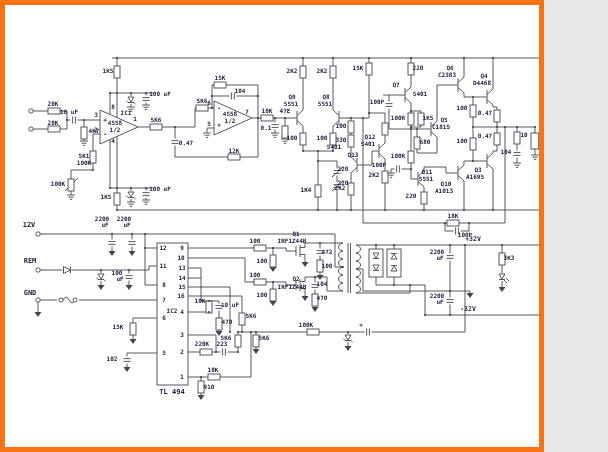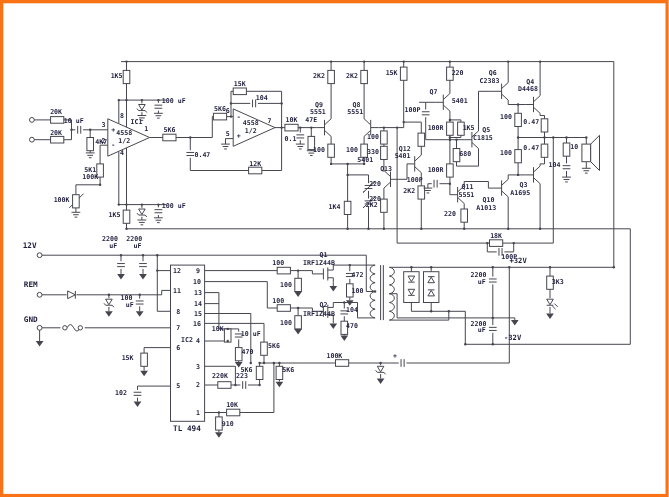--- a/index.html
+++ b/index.html
@@ -1,18 +1,18 @@
 <!DOCTYPE html>
 <html style="--ink: #45454f; --lbl: #1e1e3c; --bg: #ffffff;"><head>
 <meta charset="utf-8">
 <style>
   :root{ --ink:#45454f; --lbl:#1e1e3c; --bg:#ffffff; }
   html,body{margin:0;padding:0;background:#e8e8e8;}
-  .stage{position:relative;width:608px;height:452px;background:var(--bg);
-         border:3px solid #f97316;box-sizing:border-box;overflow:hidden;
+  .stage{position:relative;width:544px;height:452px;background:var(--bg);
+         border:5px solid #f97316;box-sizing:border-box;overflow:hidden;
          font-family:"DejaVu Sans Mono", monospace;}
   svg{position:absolute;left:0;top:0;}
   .w{stroke:var(--ink);fill:none;stroke-width:0.9;}
   .sym{stroke:var(--ink);fill:var(--bg);stroke-width:0.9;}
   .syml{stroke:var(--ink);fill:none;stroke-width:0.9;}
   .fil{fill:var(--ink);stroke:none;}
   .dot{fill:var(--ink);}
   text{fill:var(--lbl);font-weight:bold;font-family:"DejaVu Sans Mono",monospace;}
 </style>
 </head>

